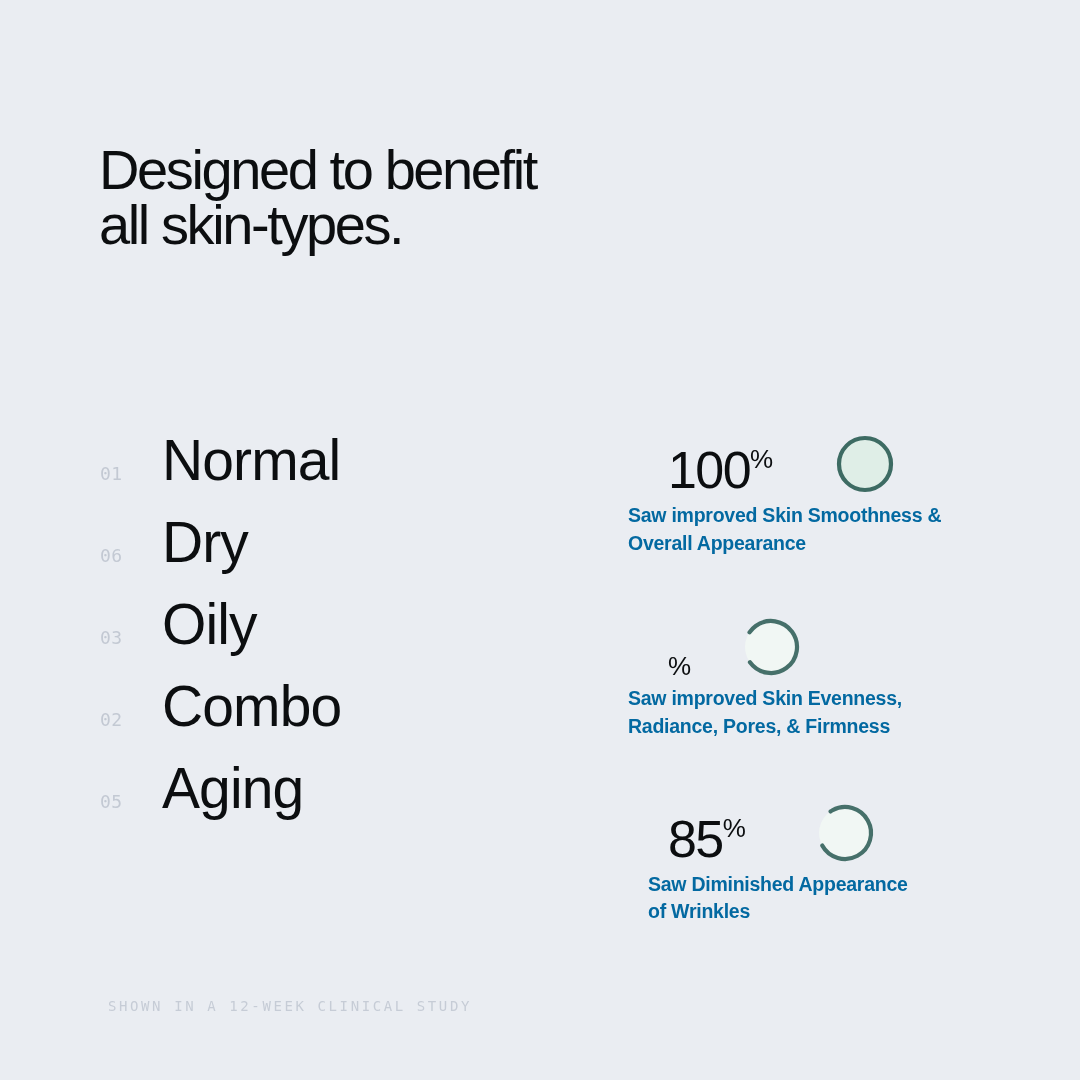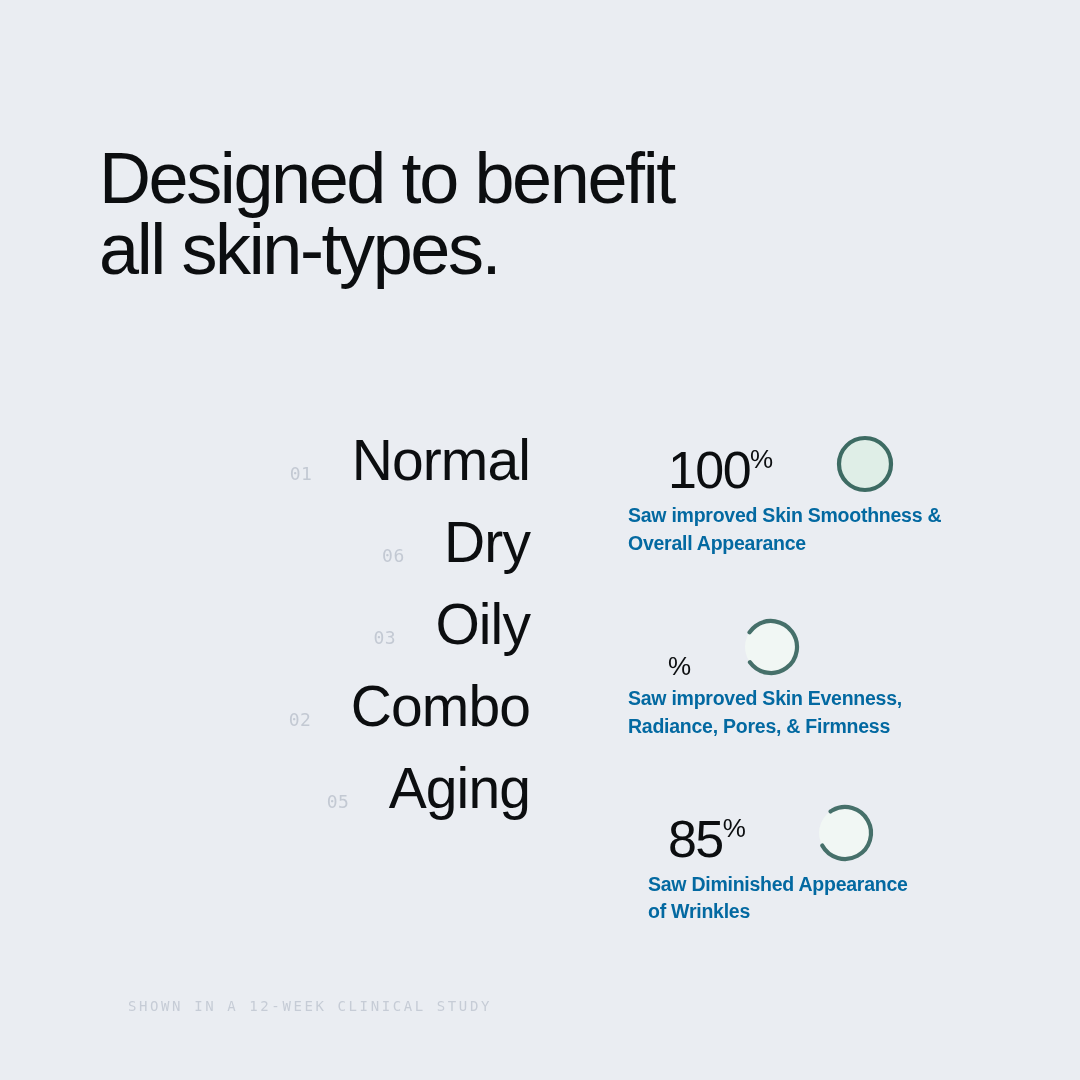--- a/index.html
+++ b/index.html
@@ -16,39 +16,38 @@
     width:1080px; height:1080px;
     background:#eaedf2;
     overflow:hidden;
   }
 
   
   #headline {
     position:absolute;
     left:99px; top:143px;
     width:820px;
-    font-size:72px;
+    font-size:56px;
     font-weight:300;
     line-height:0.98;
     letter-spacing:-2.4px;
     color:#0c0e10;
     white-space:pre-line;
   }
 
   
   #skin-list {
     position:absolute;
     left:100px; top:432px;
     width:430px;
   }
   .list-row {
     display:flex;
     align-items:baseline;
     height:82px;
-    justify-content:flex-end;
   }
   .list-num {
     width:62px;
     flex:none;
     font-family:"DejaVu Sans Mono", monospace;
     font-size:18px;
     font-weight:400;
     letter-spacing:0.5px;
     color:#c3c9d3;
   }
@@ -113,21 +112,21 @@
   #stat-1 .ring-wrap { margin-left:48px; }
   #stat-2 .ring-wrap { margin-left:68px; }
 
   #stat-1 { margin-top:46px; }
   #stat-2 { margin-top:48px; }
   #stat-2 .stat-caption { margin-left:20px; }
 
   
   #footer {
     position:absolute;
-    left:128px; top:998px;
+    left:108px; top:998px;
     font-family:"DejaVu Sans Mono", monospace;
     font-size:14px;
     font-weight:400;
     letter-spacing:2.6px;
     color:#c6ccd6;
     white-space:nowrap;
   }
 </style>
 </head>
 <body style="background: rgb(234, 237, 242);">

